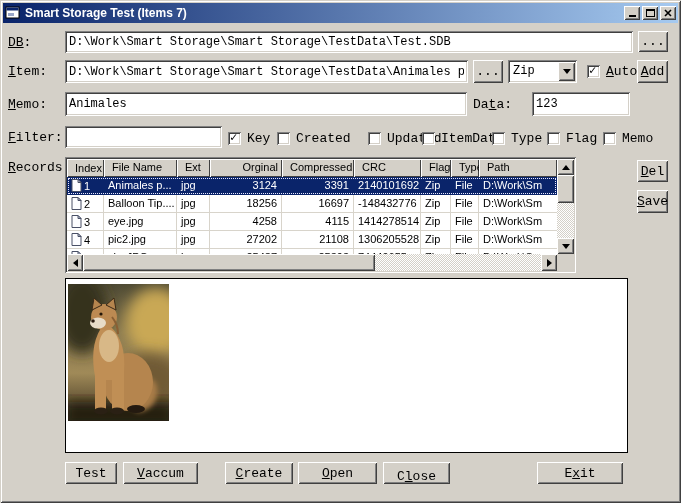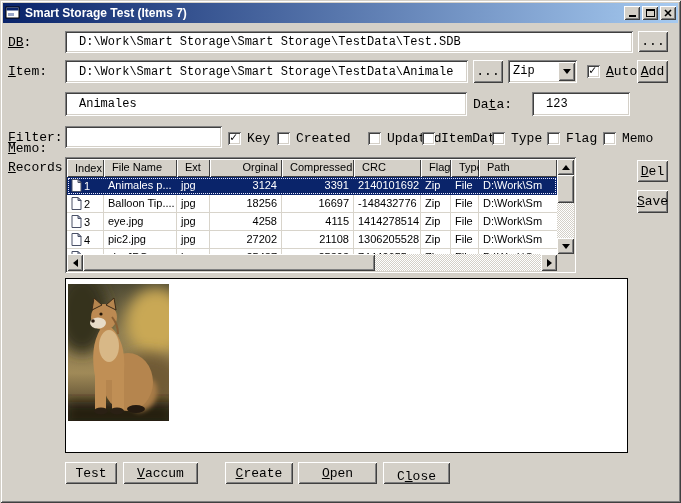--- a/index.html
+++ b/index.html
@@ -23,21 +23,21 @@
   .glyph-max{width:9px;height:8px;border:1px solid #000;border-top:2px solid #000;}
 
   .raised{background:var(--face);
        box-shadow: inset 1px 1px 0 #ffffff, inset -1px -1px 0 #404040,
                    inset 2px 2px 0 #d4d0c8, inset -2px -2px 0 #808080;}
 
   .lbl{position:absolute;font-family:"Liberation Mono","DejaVu Sans Mono",monospace;
        font-size:13px;color:#000;white-space:nowrap;}
   .field{position:absolute;border:none;outline:none;background:#fff;color:#000;
        font-family:"Liberation Mono","DejaVu Sans Mono",monospace;font-size:12px;
-       padding:0 14px;box-shadow: inset 1px 1px 0 #808080, inset -1px -1px 0 #ffffff,
+       padding:0 4px;box-shadow: inset 1px 1px 0 #808080, inset -1px -1px 0 #ffffff,
                    inset 2px 2px 0 #404040, inset -2px -2px 0 #d4d0c8;}
   .btn{position:absolute;display:flex;align-items:center;justify-content:center;
        font-family:"Liberation Mono","DejaVu Sans Mono",monospace;font-size:13px;color:#000;
        cursor:default;white-space:nowrap;}
   .btn u, .lbl u, .chk u{text-decoration:underline;}
 
   
   .combo{position:absolute;left:508px;top:60px;width:69px;height:23px;}
   .combo .cfield{position:absolute;inset:0;background:#fff;
        box-shadow: inset 1px 1px 0 #808080, inset -1px -1px 0 #ffffff,
@@ -142,21 +142,21 @@
     <div class="cbtn sbtn" style="position:absolute;">
       <span class="tri tri-down"></span>
     </div>
   </div>
   <div class="chk" style="left:587px;top:64px;">
     <span class="box on"></span>
     <span class="cap"><u>A</u>uto</span>
   </div>
   <div class="btn raised" style="left:637px;top:60px;width:31px;height:23px;"><u>A</u>dd</div>
 
-  <span class="lbl" style="left:8px;top:97px;margin-top:44px;"><u>M</u>emo:</span>
+  <span class="lbl" style="left:8px;top:97px;"><u>M</u>emo:</span>
   <input class="field" style="left: 65px; top: 92px; width: 402px; height: 24px;" readonly="" value="Animales">
   <span class="lbl" style="left:473px;top:97px;">Da<u>t</u>a:</span>
   <input class="field" style="left: 532px; top: 92px; width: 98px; height: 24px;" readonly="" value="123">
 
   <span class="lbl" style="left:8px;top:130px;"><u>F</u>ilter:</span>
   <input class="field" style="left: 65px; top: 126px; width: 157px; height: 22px;" readonly="" value="">
 
   <div class="chk" style="left:228px;top:131px;">
     <span class="box on"></span>
     <span class="cap">Key</span>
@@ -364,13 +364,14 @@
       <ellipse cx="49" cy="127" rx="7" ry="3.5" fill="#2a2014"></ellipse>
       <ellipse cx="68" cy="125" rx="9" ry="4" fill="#241a10"></ellipse>
     </svg>
   </div>
 
   <div class="btn raised" style="left:65px;top:462px;width:52px;height:22px;">Test</div>
   <div class="btn raised" style="left:123px;top:462px;width:75px;height:22px;"><u>V</u>accum</div>
   <div class="btn raised" style="left:225px;top:462px;width:68px;height:22px;"><u>C</u>reate</div>
   <div class="btn raised" style="left:298px;top:462px;width:79px;height:22px;"><u>O</u>pen</div>
   <div class="btn raised" style="left:383px;top:462px;width:67px;height:22px;align-items:flex-end;">C<u>l</u>ose</div>
+  <div class="btn raised" style="left:537px;top:462px;width:86px;height:22px;">E<u>x</u>it</div>
 </div>
 
 </body></html>

